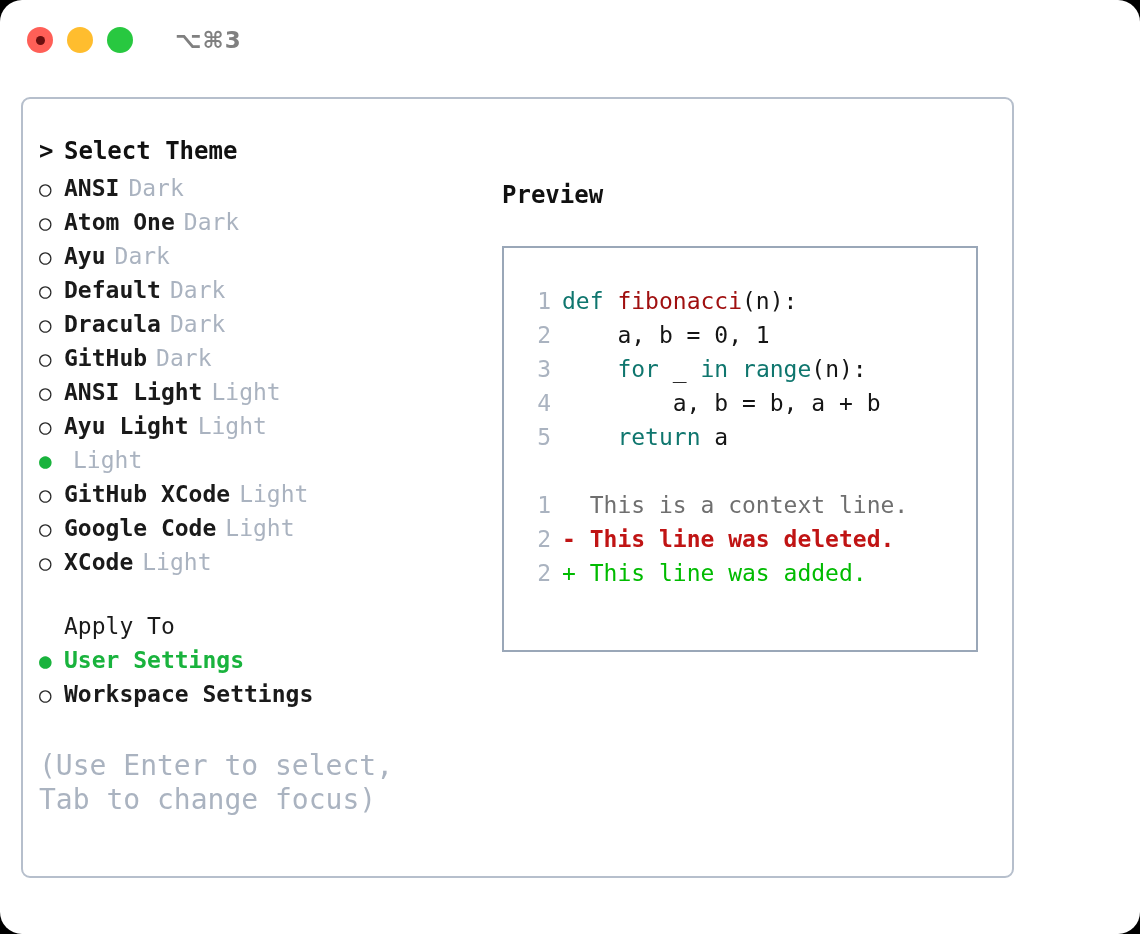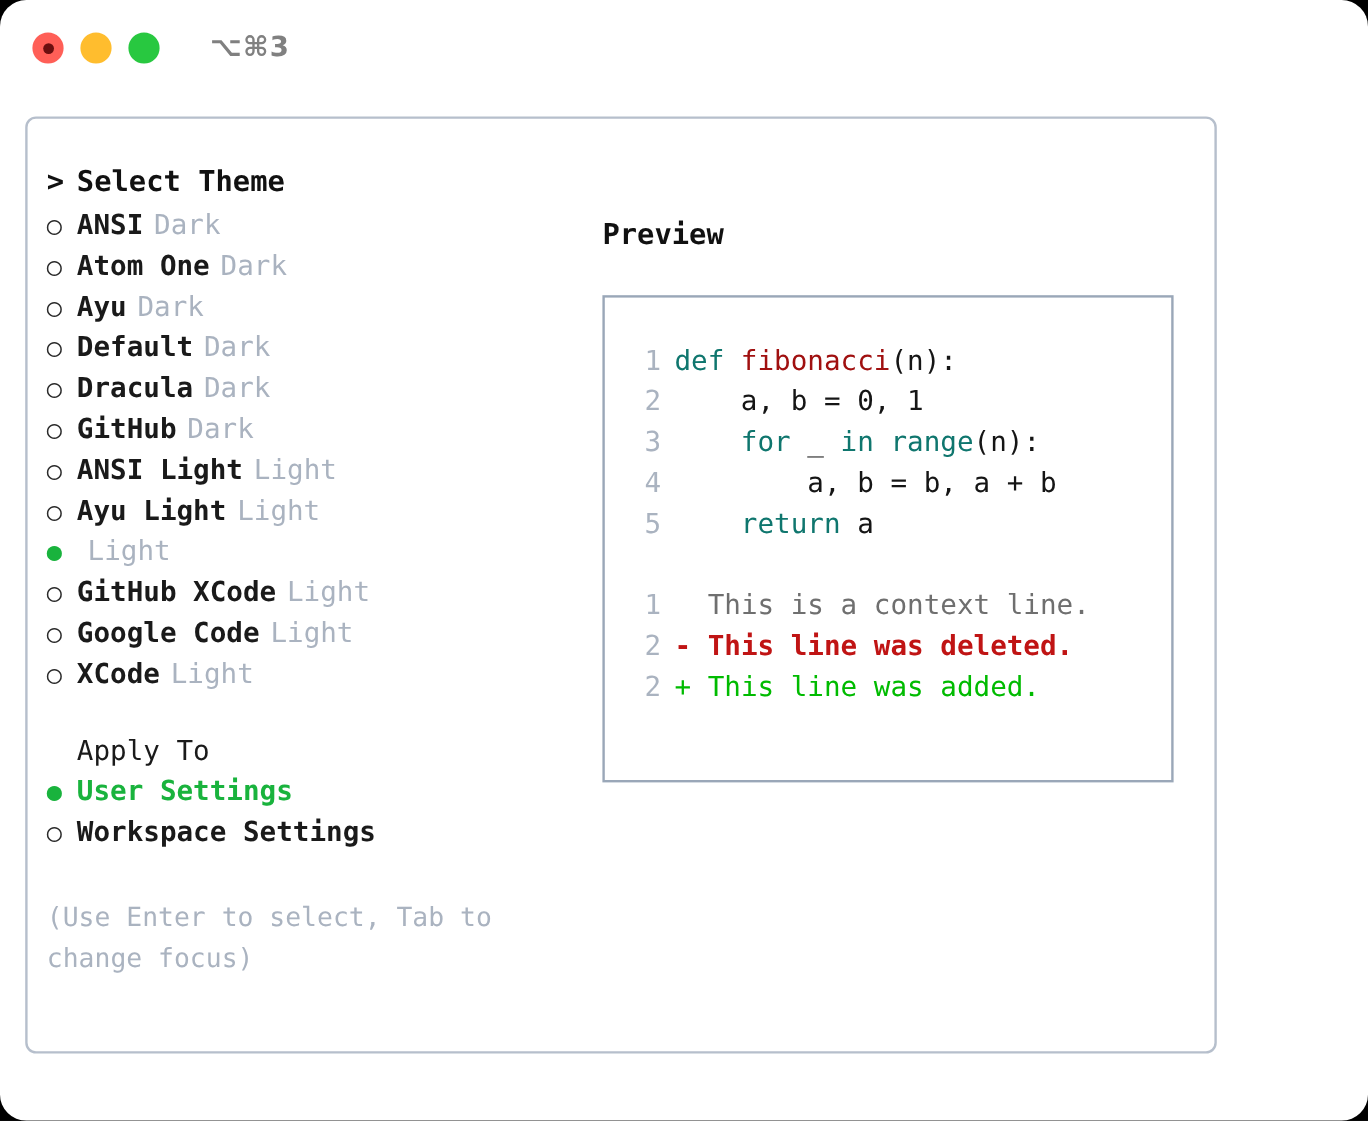--- a/index.html
+++ b/index.html
@@ -132,21 +132,21 @@
     align-items: baseline;
     font-size: 23px;
     color: #1a1a1a;
     white-space: pre;
   }
   .subheading .pad { width: 25px; flex: none; }
 
   .hint {
     margin-top: 34px;
     width: 400px;
-    font-size: 22px;
+    font-size: 28px;
     line-height: 34px;
     color: #aab3c0;
     white-space: pre-wrap;
   }
 
   
   .col-right {
     position: absolute;
     left: 479px;
     top: 38px;

